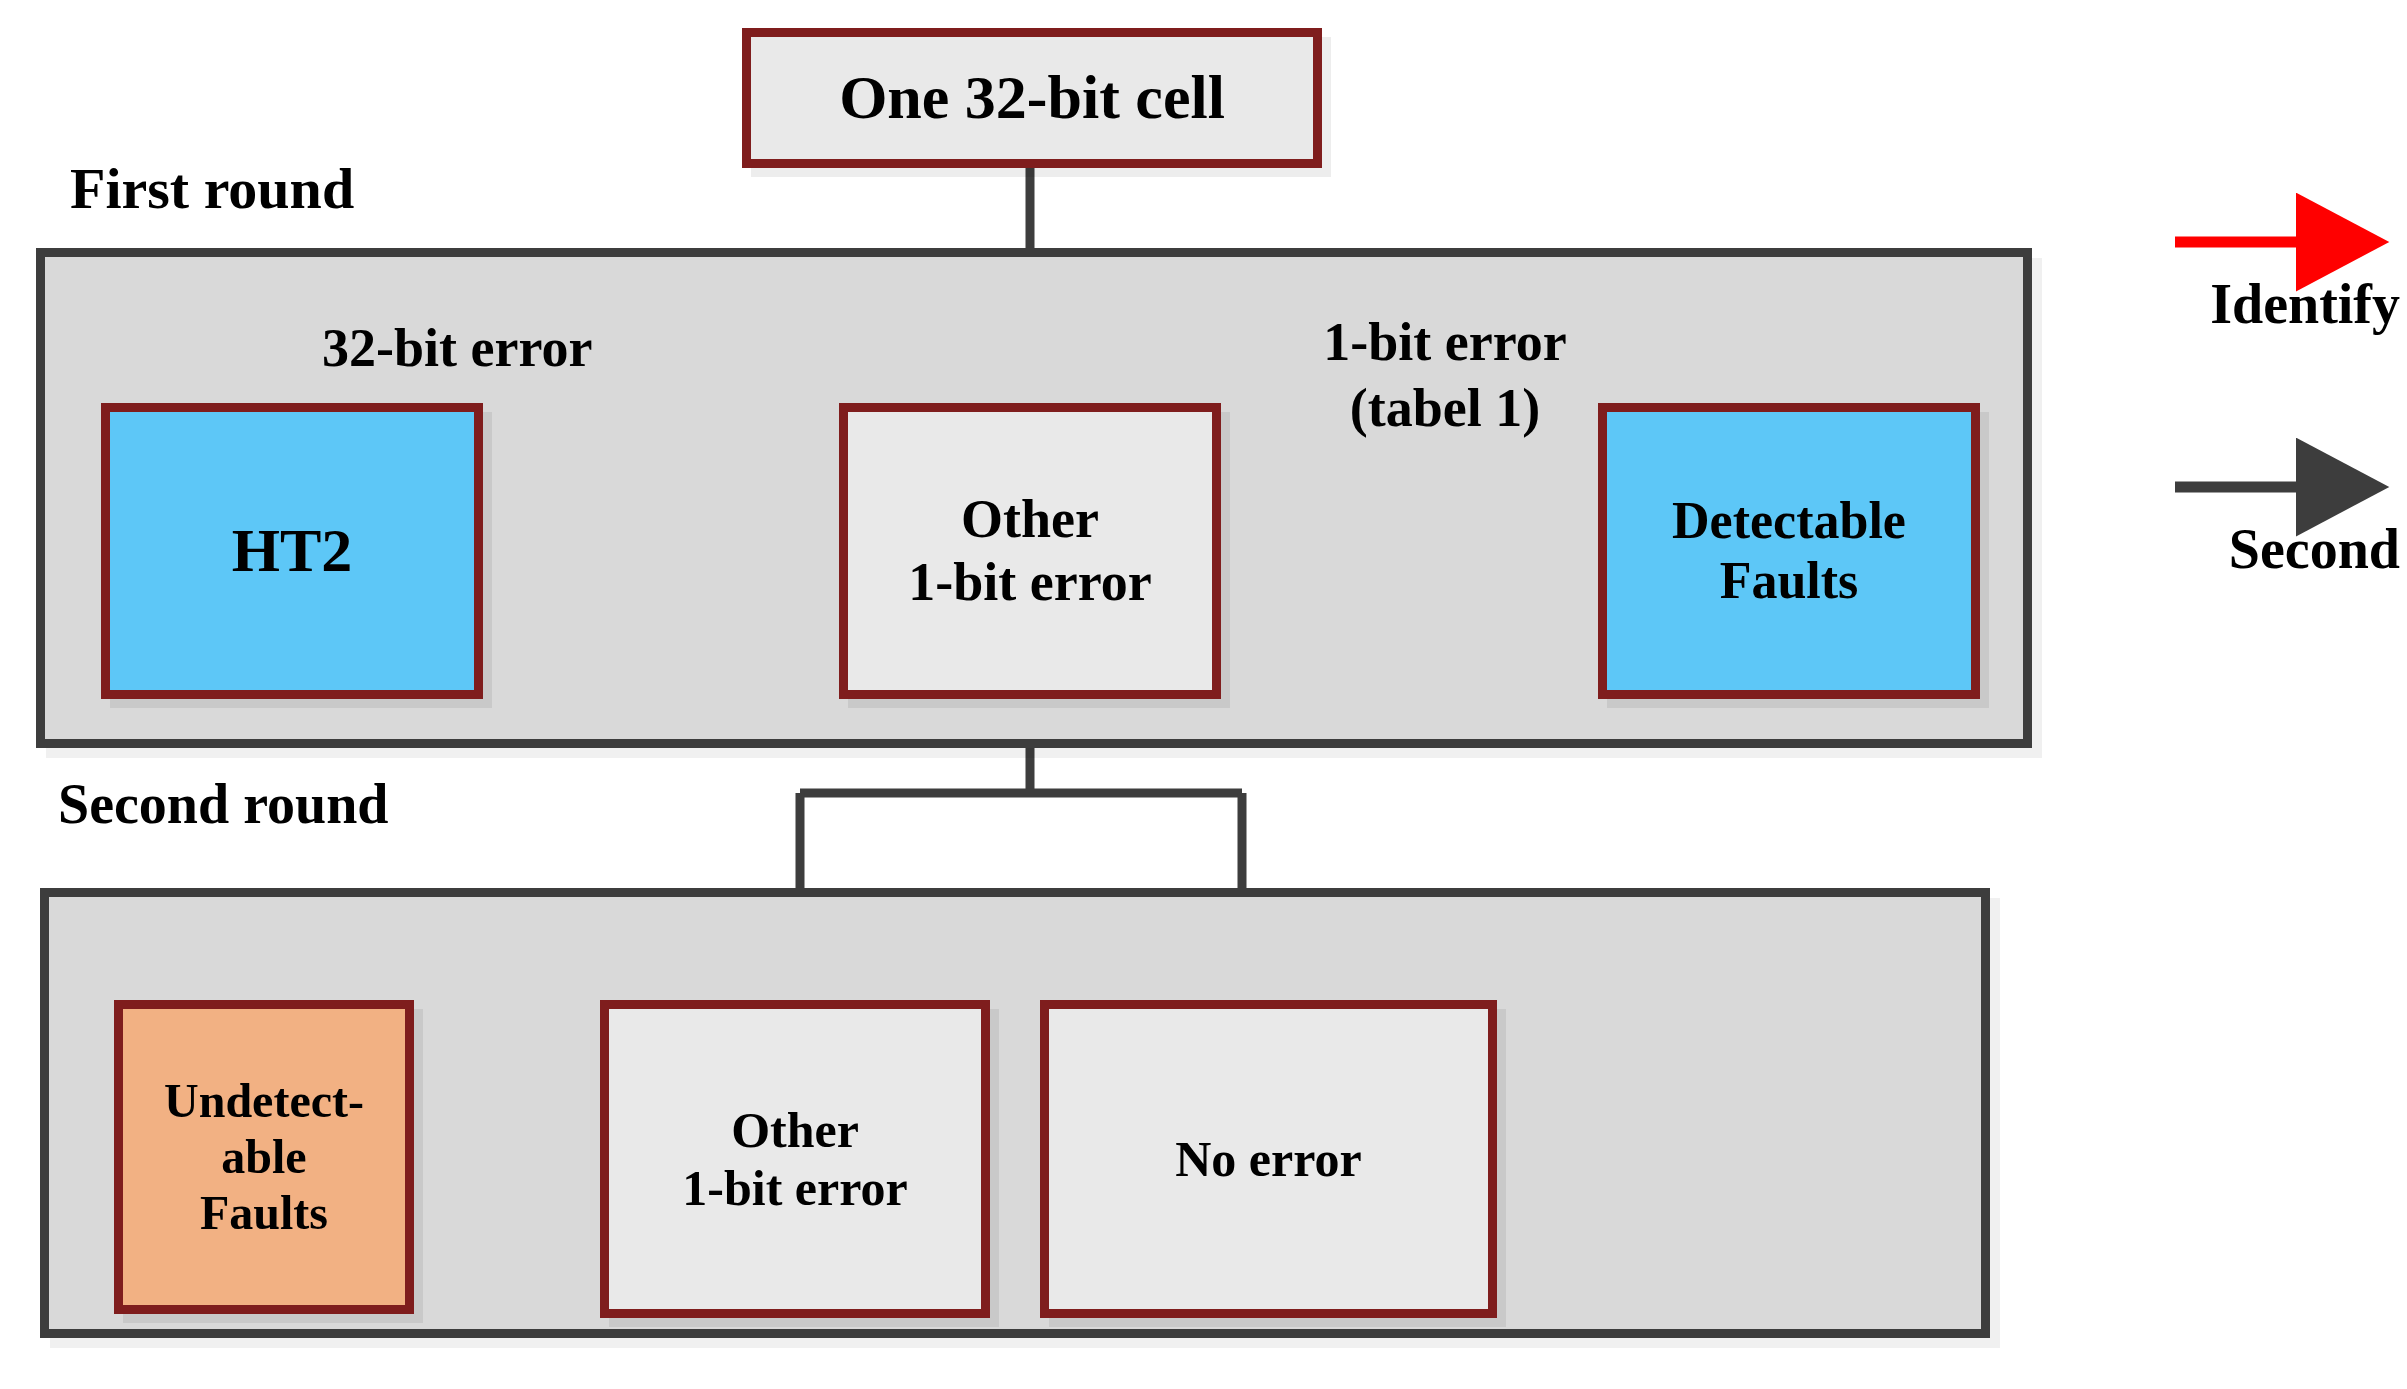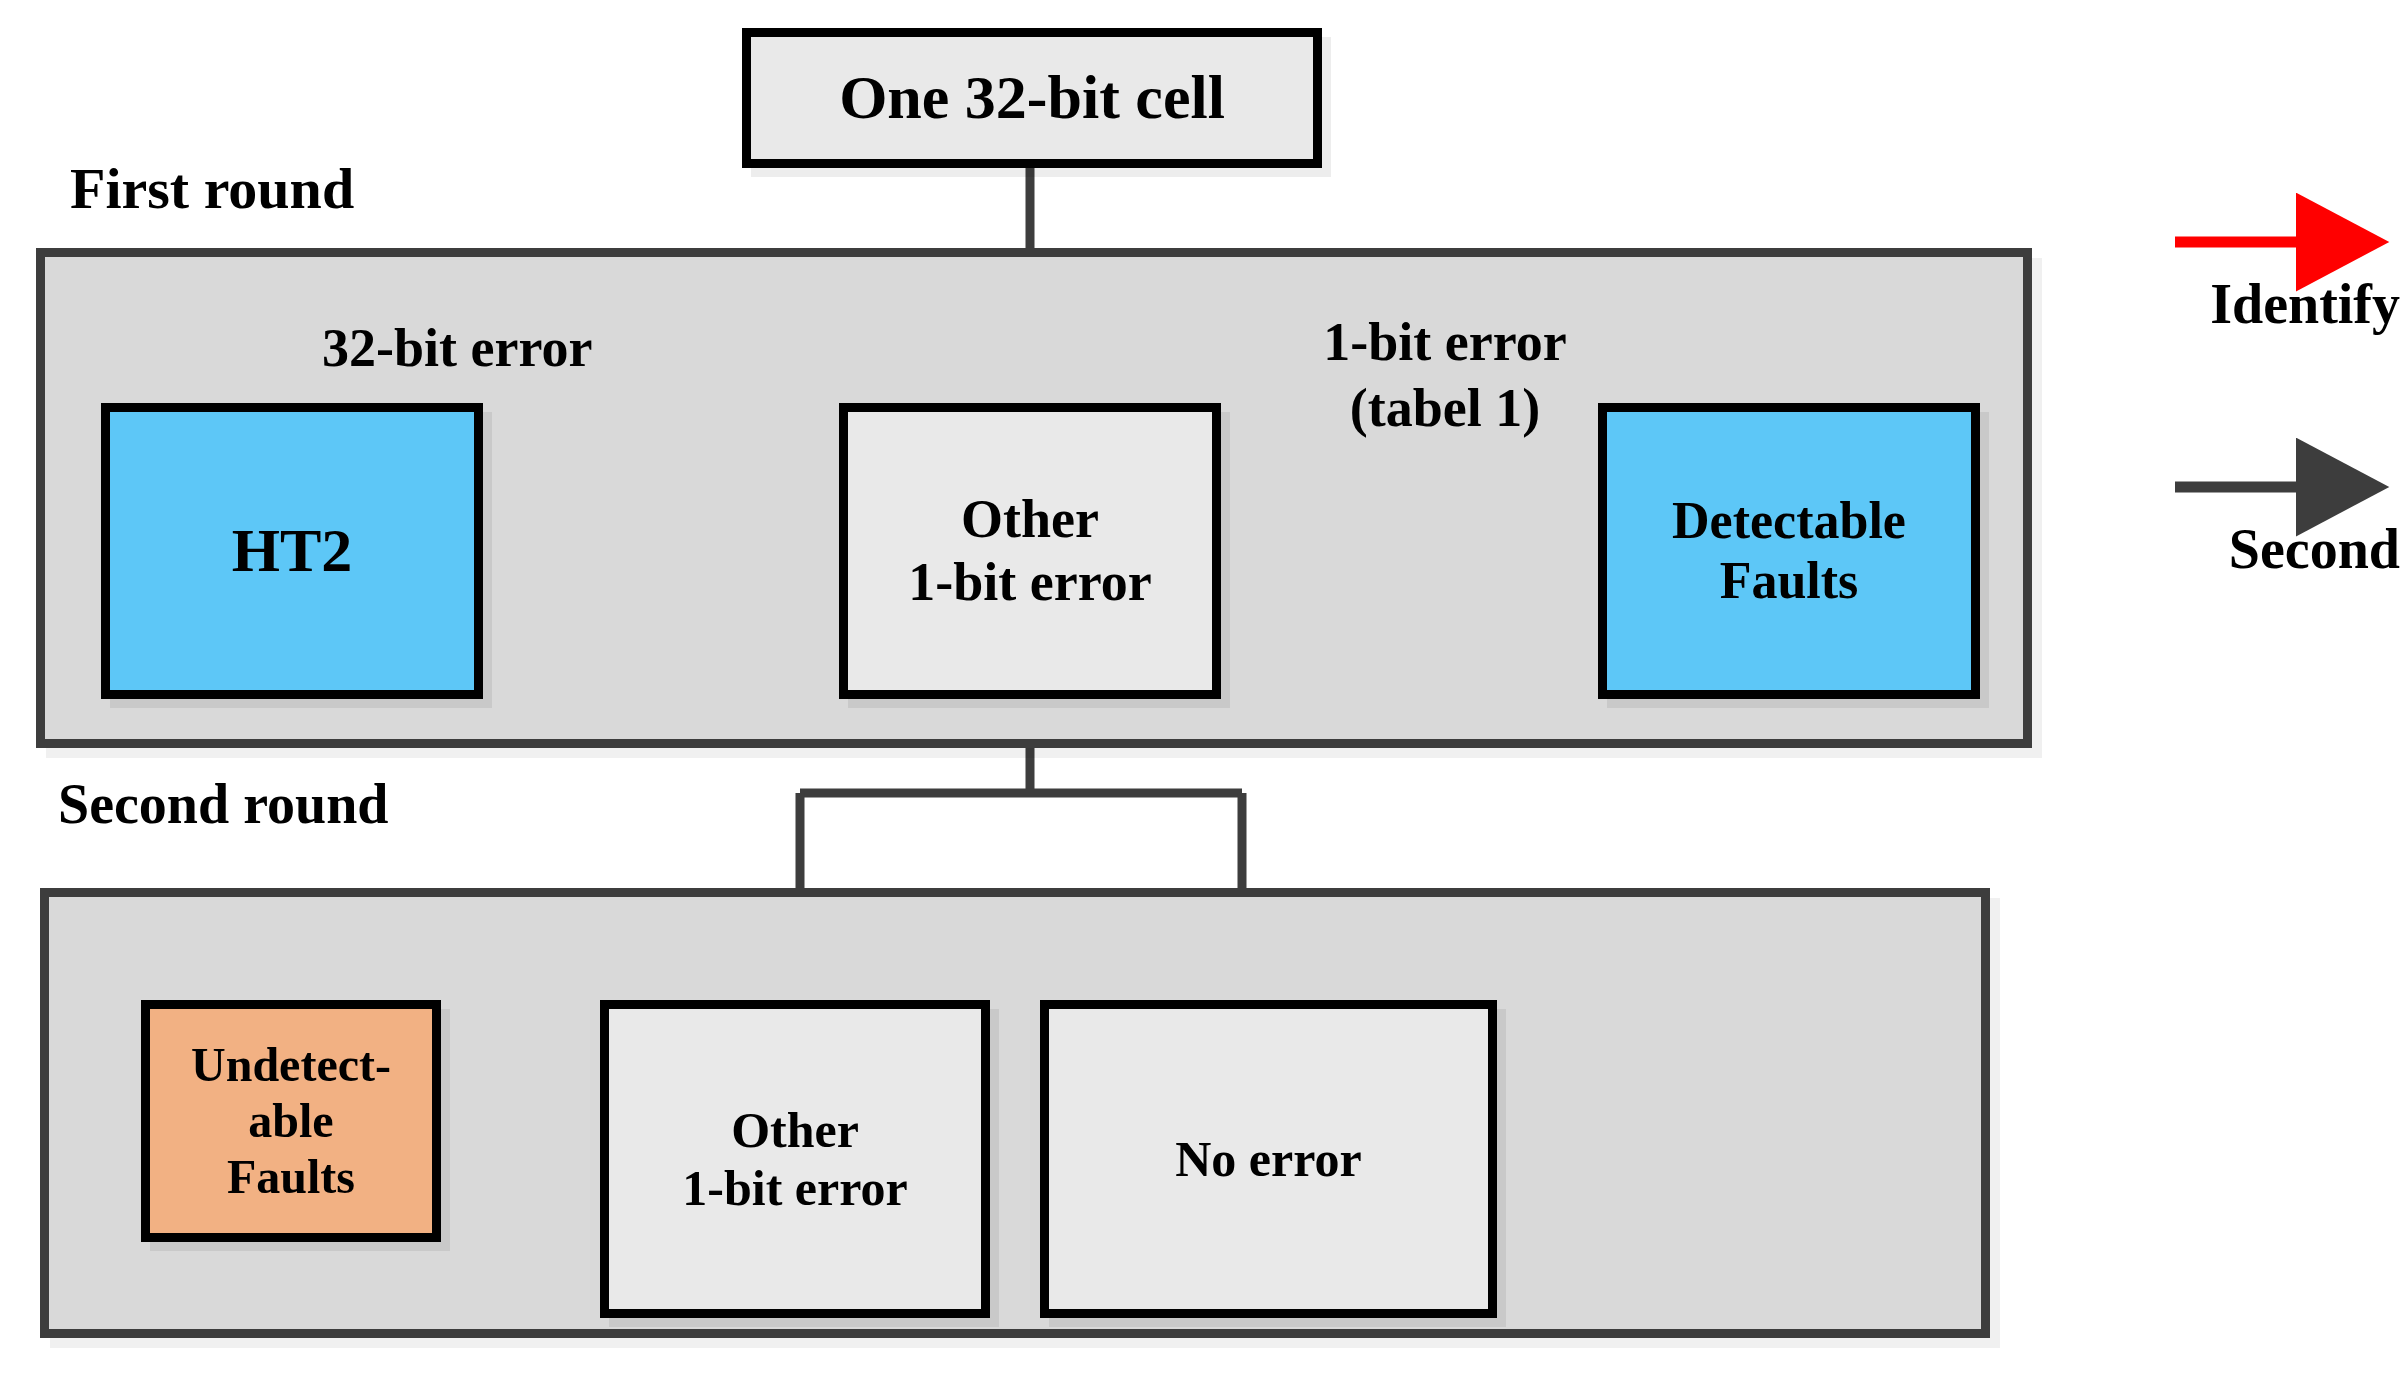--- a/index.html
+++ b/index.html
@@ -27,21 +27,21 @@
     border: 9px solid #3d3d3d;
     box-shadow: 10px 10px 0 0 rgba(0,0,0,0.06);
   }
 
   
   .node {
     display: flex;
     align-items: center;
     justify-content: center;
     text-align: center;
-    border: 9px solid #000000;
+    border: 9px solid #7f1d1d;
     background: #e9e9e9;
     box-shadow: 9px 9px 0 0 rgba(0,0,0,0.07);
     font-weight: bold;
     color: #000000;
     line-height: 1.16;
   }
   .node.blue   { background: #5dc7f7; }
   .node.orange { background: #f2b183; }
 
   .node-label { padding: 0 6px; white-space: pre-line; }
@@ -154,21 +154,21 @@
 
   <div class="abs edge-label" style="left:322px; top:316px; font-size:54px;">32-bit error</div>
 
   <div class="abs edge-label" style="left:1290px; top:310px; font-size:54px; text-align:center; width:310px;">1-bit error
 (tabel 1)</div>
 
   <div class="abs round-title" style="left:58px; top:772px; font-size:56px;">Second round</div>
 
   <div class="abs round-panel" style="left:40px; top:888px; width:1950px; height:450px;"></div>
 
-  <div class="abs node orange" style="left:114px; top:1000px; width:300px; height:242px; font-size:48px;margin-left:27px;">
+  <div class="abs node orange" style="left:114px; top:1000px; width:300px; height:314px; font-size:48px;">
     <span class="node-label">Undetect-
 able
 Faults</span>
   </div>
 
   <div class="abs node" style="left:600px; top:1000px; width:390px; height:318px; font-size:50px;">
     <span class="node-label">Other
 1-bit error</span>
   </div>
 

